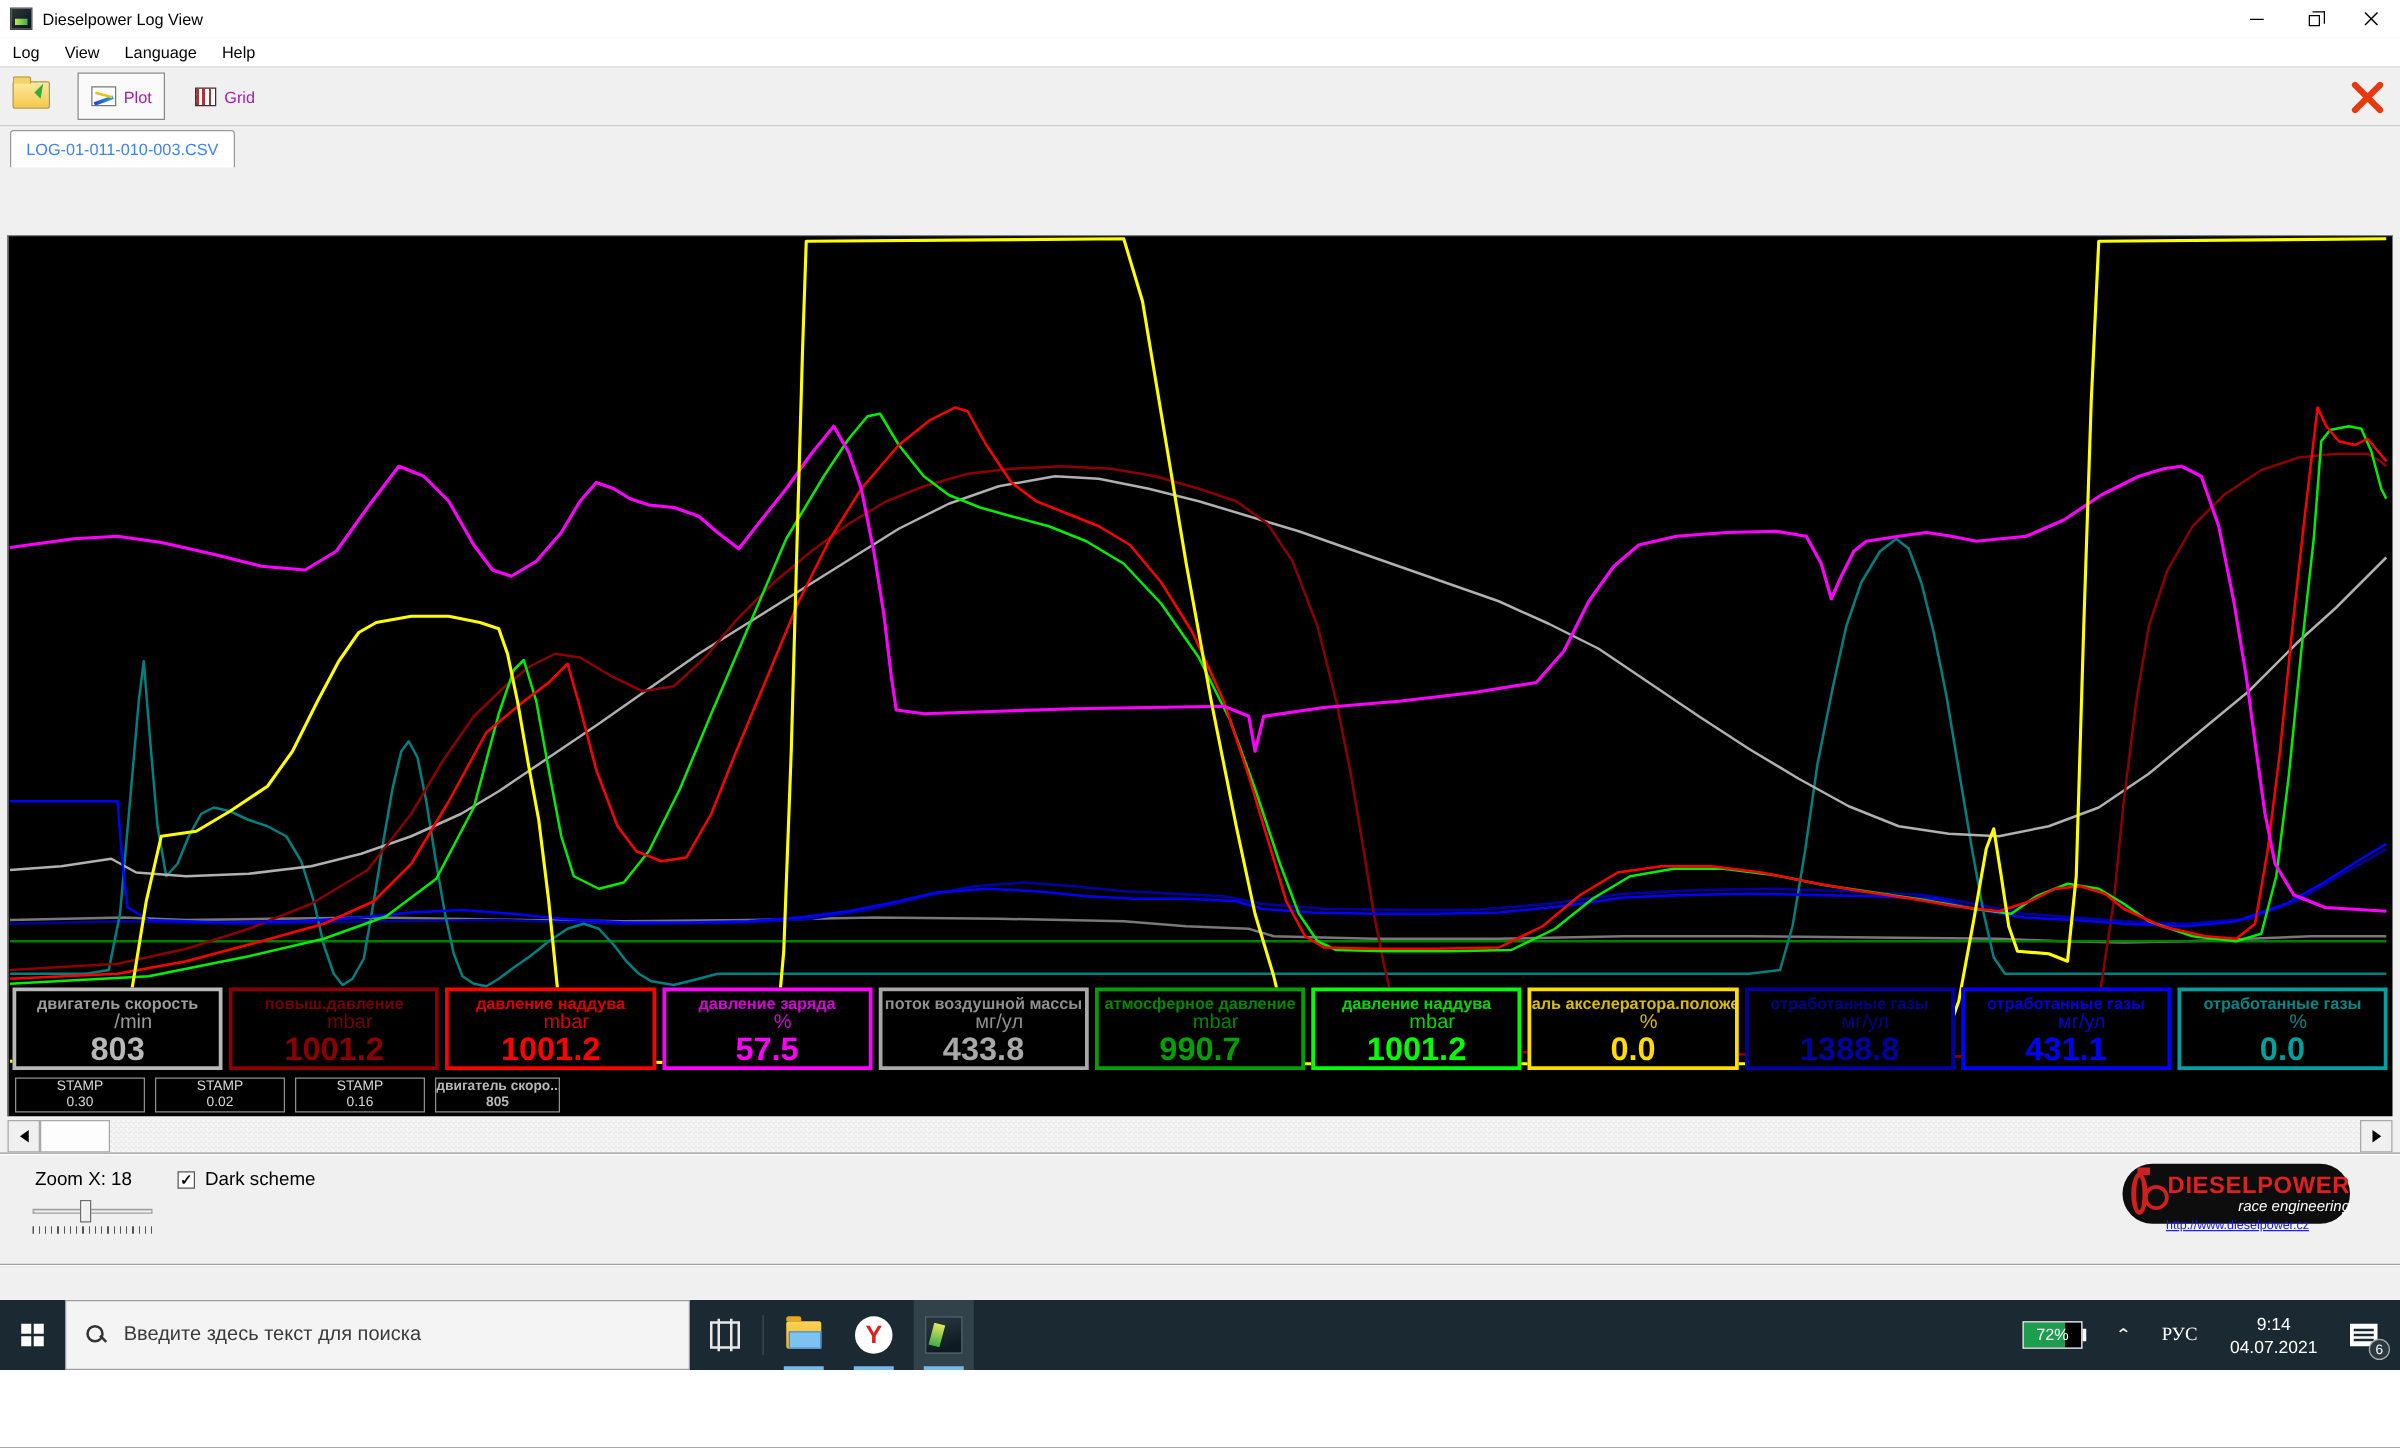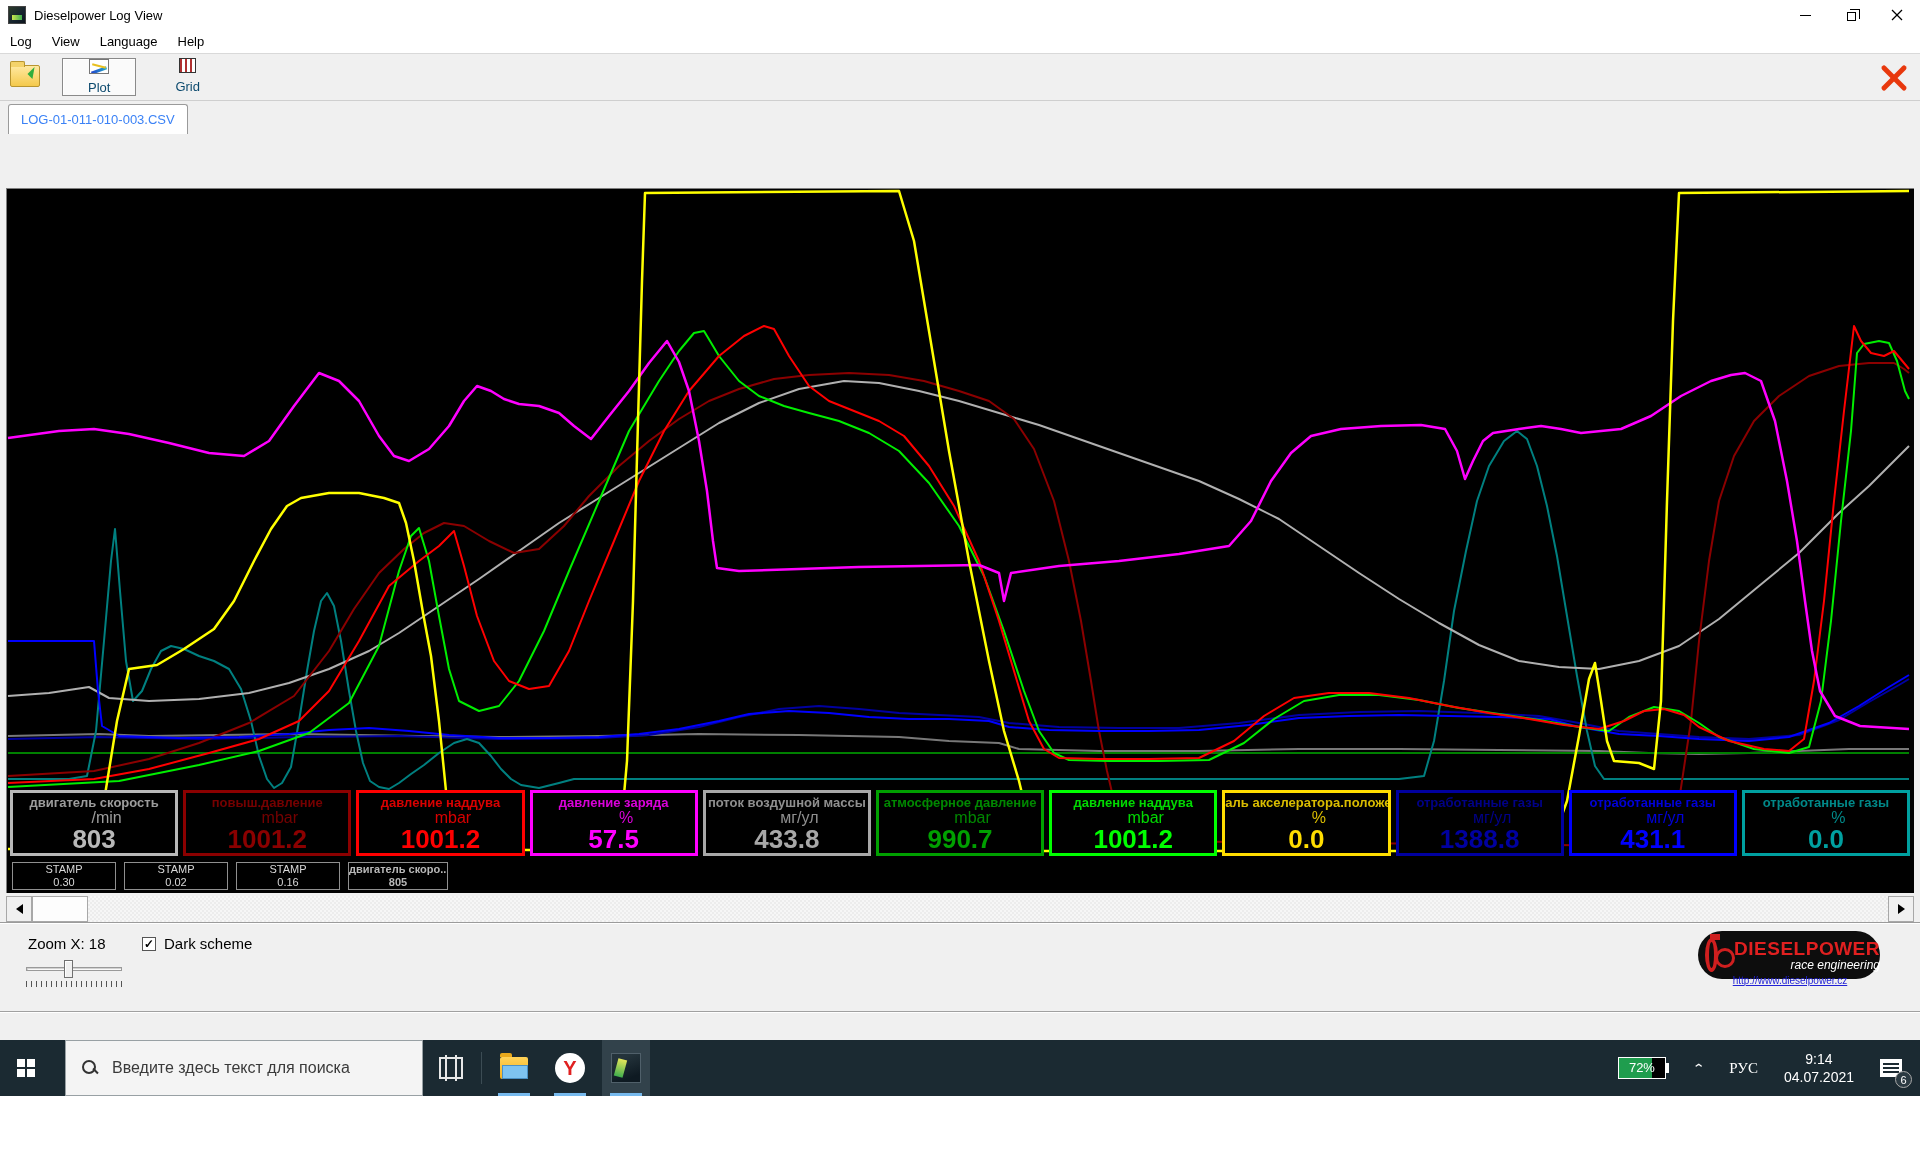--- a/index.html
+++ b/index.html
@@ -18,21 +18,21 @@
   .glyph-restore::before { content:""; position:absolute; left:2px; top:-4px; width:9px; height:9px; border:1px solid #000; border-bottom:none; border-left:none; }
 
   .menubar { position:absolute; left:0; top:30px; width:1920px; height:23px; background:#ffffff; display:flex; align-items:center; gap:0; }
   .menu-item { font-size:13px; color:#000; padding:3px 10px; }
 
   .toolbar { position:absolute; left:0; top:53px; width:1920px; height:48px; background:#f0f0f0; border-top:1px solid #d9d9d9; border-bottom:1px solid #cfcfcf; display:flex; align-items:center; }
   .tb-folder { width:44px; height:40px; margin-left:4px; position:relative; }
   .folder-shape { position:absolute; left:6px; top:8px; width:30px; height:22px; background:linear-gradient(180deg,#ffe9a0,#f4c94c); border:1px solid #b89530; border-radius:2px; }
   .folder-shape::before { content:""; position:absolute; left:-1px; top:-5px; width:13px; height:5px; background:#f4d36a; border:1px solid #b89530; border-bottom:none; border-radius:2px 2px 0 0; }
   .folder-arrow { position:absolute; right:2px; top:2px; width:0; height:0; border-left:7px solid transparent; border-top:10px solid #2fae3d; transform:rotate(225deg); }
-  .tb-btn { height:38px; display:flex; align-items:center; gap:6px; padding:0 25px; font-size:13px; color:#0c4a6e; margin-left:14px;flex-direction:column; }
+  .tb-btn { height:38px; display:flex; align-items:center; gap:6px; padding:0 10px; font-size:13px; color:#a21caf; margin-left:14px; }
   .tb-btn.selected { border:1px solid #8a8a8a; background:#fafafa; box-shadow:inset 1px 1px 0 #fff; }
   .icon-plot { width:20px; height:16px; background:#fff; border:1px solid #777; position:relative; overflow:hidden; }
   .icon-plot::before { content:""; position:absolute; left:1px; top:9px; width:16px; height:3px; background:linear-gradient(90deg,#2244cc,#22aacc); transform:rotate(-20deg); }
   .icon-plot::after { content:""; position:absolute; left:2px; top:5px; width:14px; height:2px; background:#e8c020; transform:rotate(15deg); }
   .icon-grid { width:17px; height:15px; border:1px solid #333; background:
       repeating-linear-gradient(90deg,#b03030 0 2px,#fff 2px 5px),
       repeating-linear-gradient(0deg,#b03030 0 2px,#ffffff00 2px 5px); }
   .tb-close { position:absolute; right:8px; top:6px; width:36px; height:36px; display:flex; align-items:center; justify-content:center; }
 
   
@@ -83,21 +83,21 @@
   .logo-main { font-size:19px; font-weight:bold; color:#e02020; letter-spacing:.5px; line-height:20px; }
   .logo-sub { font-size:12px; font-style:italic; color:#fff; line-height:13px; }
   .site-link { position:absolute; left:1700px; top:52px; width:180px; text-align:center; font-size:10px; color:#2121d6; }
   .panel-divider { position:absolute; left:0; top:88px; width:1920px; height:2px; background:#a0a0a0; border-bottom:1px solid #fff; }
 
   
   .taskbar { position:absolute; left:0; top:1040px; width:1920px; height:56px; background:#1b2a32; display:flex; align-items:center; }
   .start-btn { width:52px; height:56px; display:flex; align-items:center; justify-content:center; }
   .win-logo { width:18px; height:18px; display:grid; grid-template-columns:8px 8px; grid-template-rows:8px 8px; gap:2px; }
   .win-logo div { background:#fff; }
-  .search-box { width:358px; height:56px; background:#f4f4f4; border:1px solid #98a0a4; display:flex; align-items:center;margin-left:13px; }
+  .search-box { width:500px; height:56px; background:#f4f4f4; border:1px solid #98a0a4; display:flex; align-items:center; }
   .mag-icon { width:16px; height:16px; margin-left:16px; position:relative; }
   .mag-icon::before { content:""; position:absolute; left:0; top:0; width:10px; height:10px; border:2px solid #333; border-radius:50%; }
   .mag-icon::after { content:""; position:absolute; left:10px; top:10px; width:7px; height:2px; background:#333; transform:rotate(45deg); }
   .search-text { margin-left:14px; font-size:16px; color:#3a3a3a; }
   .tv-icon { width:24px; height:22px; margin-left:16px; border:2px solid #e8e8e8; position:relative; background:transparent; }
   .tv-icon::before { content:""; position:absolute; left:4px; top:-4px; width:2px; height:26px; background:#e8e8e8; }
   .tv-icon::after { content:""; position:absolute; right:4px; top:-4px; width:2px; height:26px; background:#e8e8e8; }
   .tb-sep { width:1px; height:32px; background:#3c4c54; margin-left:18px; }
   .task-item { width:48px; height:56px; display:flex; align-items:center; justify-content:center; position:relative; margin-left:8px; }
   .task-item.active { background:#32424b; }

